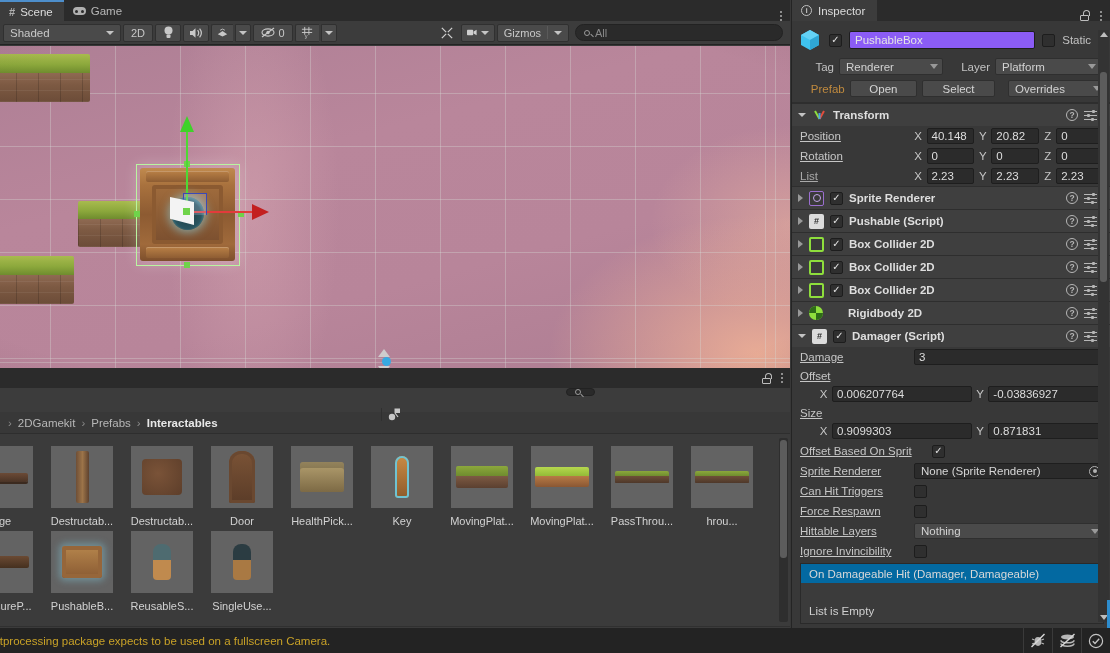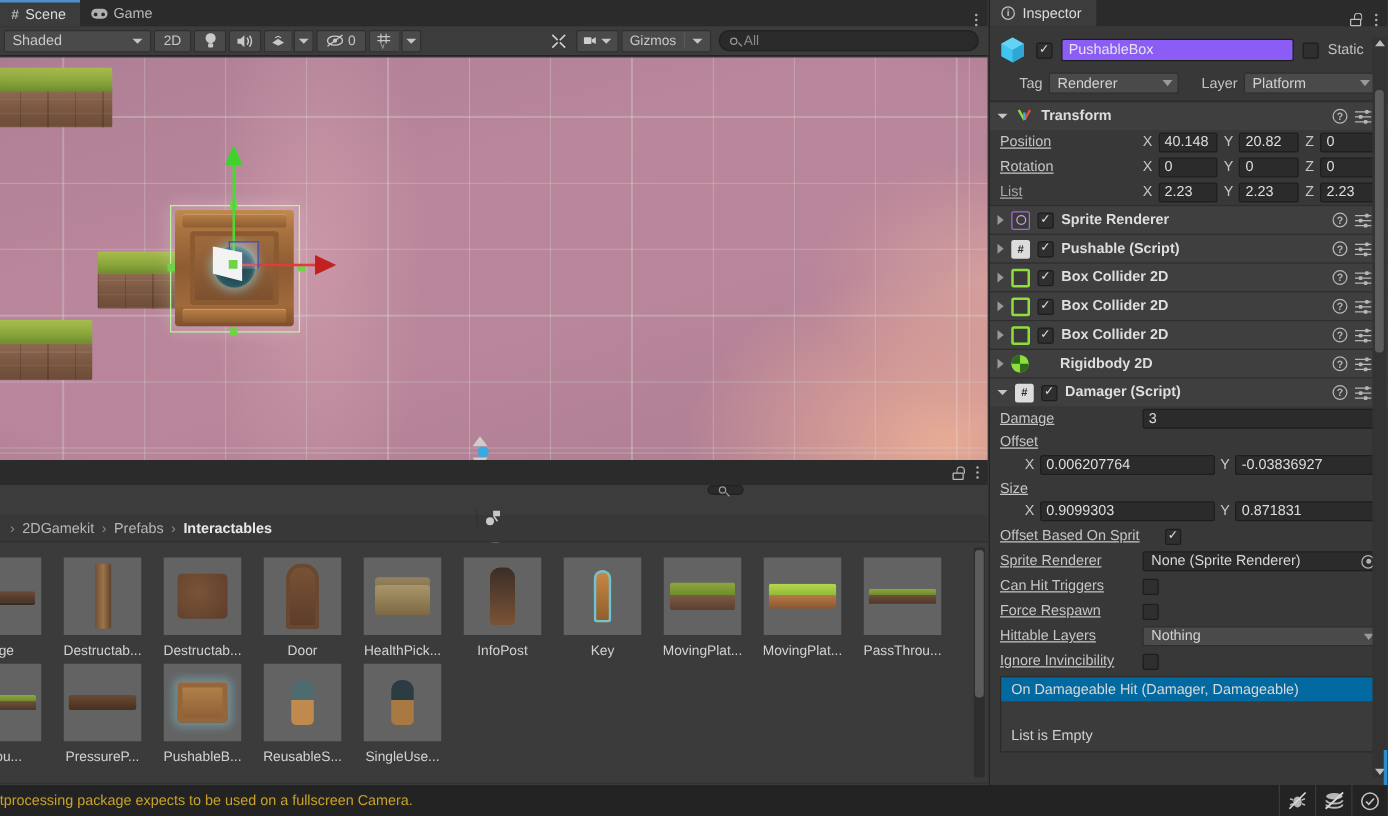--- a/index.html
+++ b/index.html
@@ -423,26 +423,20 @@
             <div class="alabel">Door</div>
           </div>
           <div class="asset">
             <div class="thumb">
               <div style="width:44px;height:30px;background:linear-gradient(180deg,#b4a070,#7d6a45);border-radius:3px 3px 2px 2px;box-shadow:inset 0 6px 0 rgba(0,0,0,.18);"></div>
             </div>
             <div class="alabel">HealthPick...</div>
           </div>
           <div class="asset">
             <div class="thumb">
-              <div style="width:20px;height:46px;background:linear-gradient(180deg,#3b2d26,#7a5336);border-radius:8px 8px 3px 3px;"></div>
-            </div>
-            <div class="alabel">InfoPost</div>
-          </div>
-          <div class="asset">
-            <div class="thumb">
               <div style="width:14px;height:42px;background:linear-gradient(180deg,#c98a43,#8e5c2c);border-radius:7px 7px 3px 3px;box-shadow:inset 0 0 0 2px #6fc3d2;"></div>
             </div>
             <div class="alabel">Key</div>
           </div>
           <div class="asset">
             <div class="thumb">
               <div style="width:52px;height:22px;border-radius:2px;overflow:hidden;">
                 <div style="height:45%;background:linear-gradient(180deg,#8ca83c,#6f8c2e)"></div>
                 <div style="height:55%;background:linear-gradient(180deg,#7d5a43,#5b4030)"></div>
               </div>
@@ -556,20 +550,33 @@
           <span>Renderer</span>
           <span class="tri-dn"></span>
         </span>
         <span class="lbl-r" style="width:42px;">Layer</span>
         <span class="dropf" style="width:106px;">
           <span>Platform</span>
           <span class="tri-dn"></span>
         </span>
       </div>
 
+      <div class="row" style="gap:5px; margin-top:5px;">
+        <span class="lbl-r" style="width:50px;color:#c08a3e;">Prefab</span>
+        <span class="btnf" style="width:72px;">
+          <span>Open</span>
+        </span>
+        <span class="btnf" style="width:78px;">
+          <span>Select</span>
+        </span>
+        <span class="dropf" style="width:104px;margin-left:8px;">
+          <span>Overrides</span>
+          <span class="tri-dn"></span>
+        </span>
+      </div>
     </div>
 
     <div class="comp">
       <div class="comprow">
         <span class="tri-d"></span>
         <span>
           <svg width="15" height="15" viewBox="0 0 15 15">
               <path d="M7.5 12L3 4" stroke="#8ede3c" stroke-width="2"></path>
               <path d="M7.5 12L12 4" stroke="#e24d3c" stroke-width="2"></path>
               <path d="M7.5 12v-6" stroke="#4da3e2" stroke-width="2"></path>

